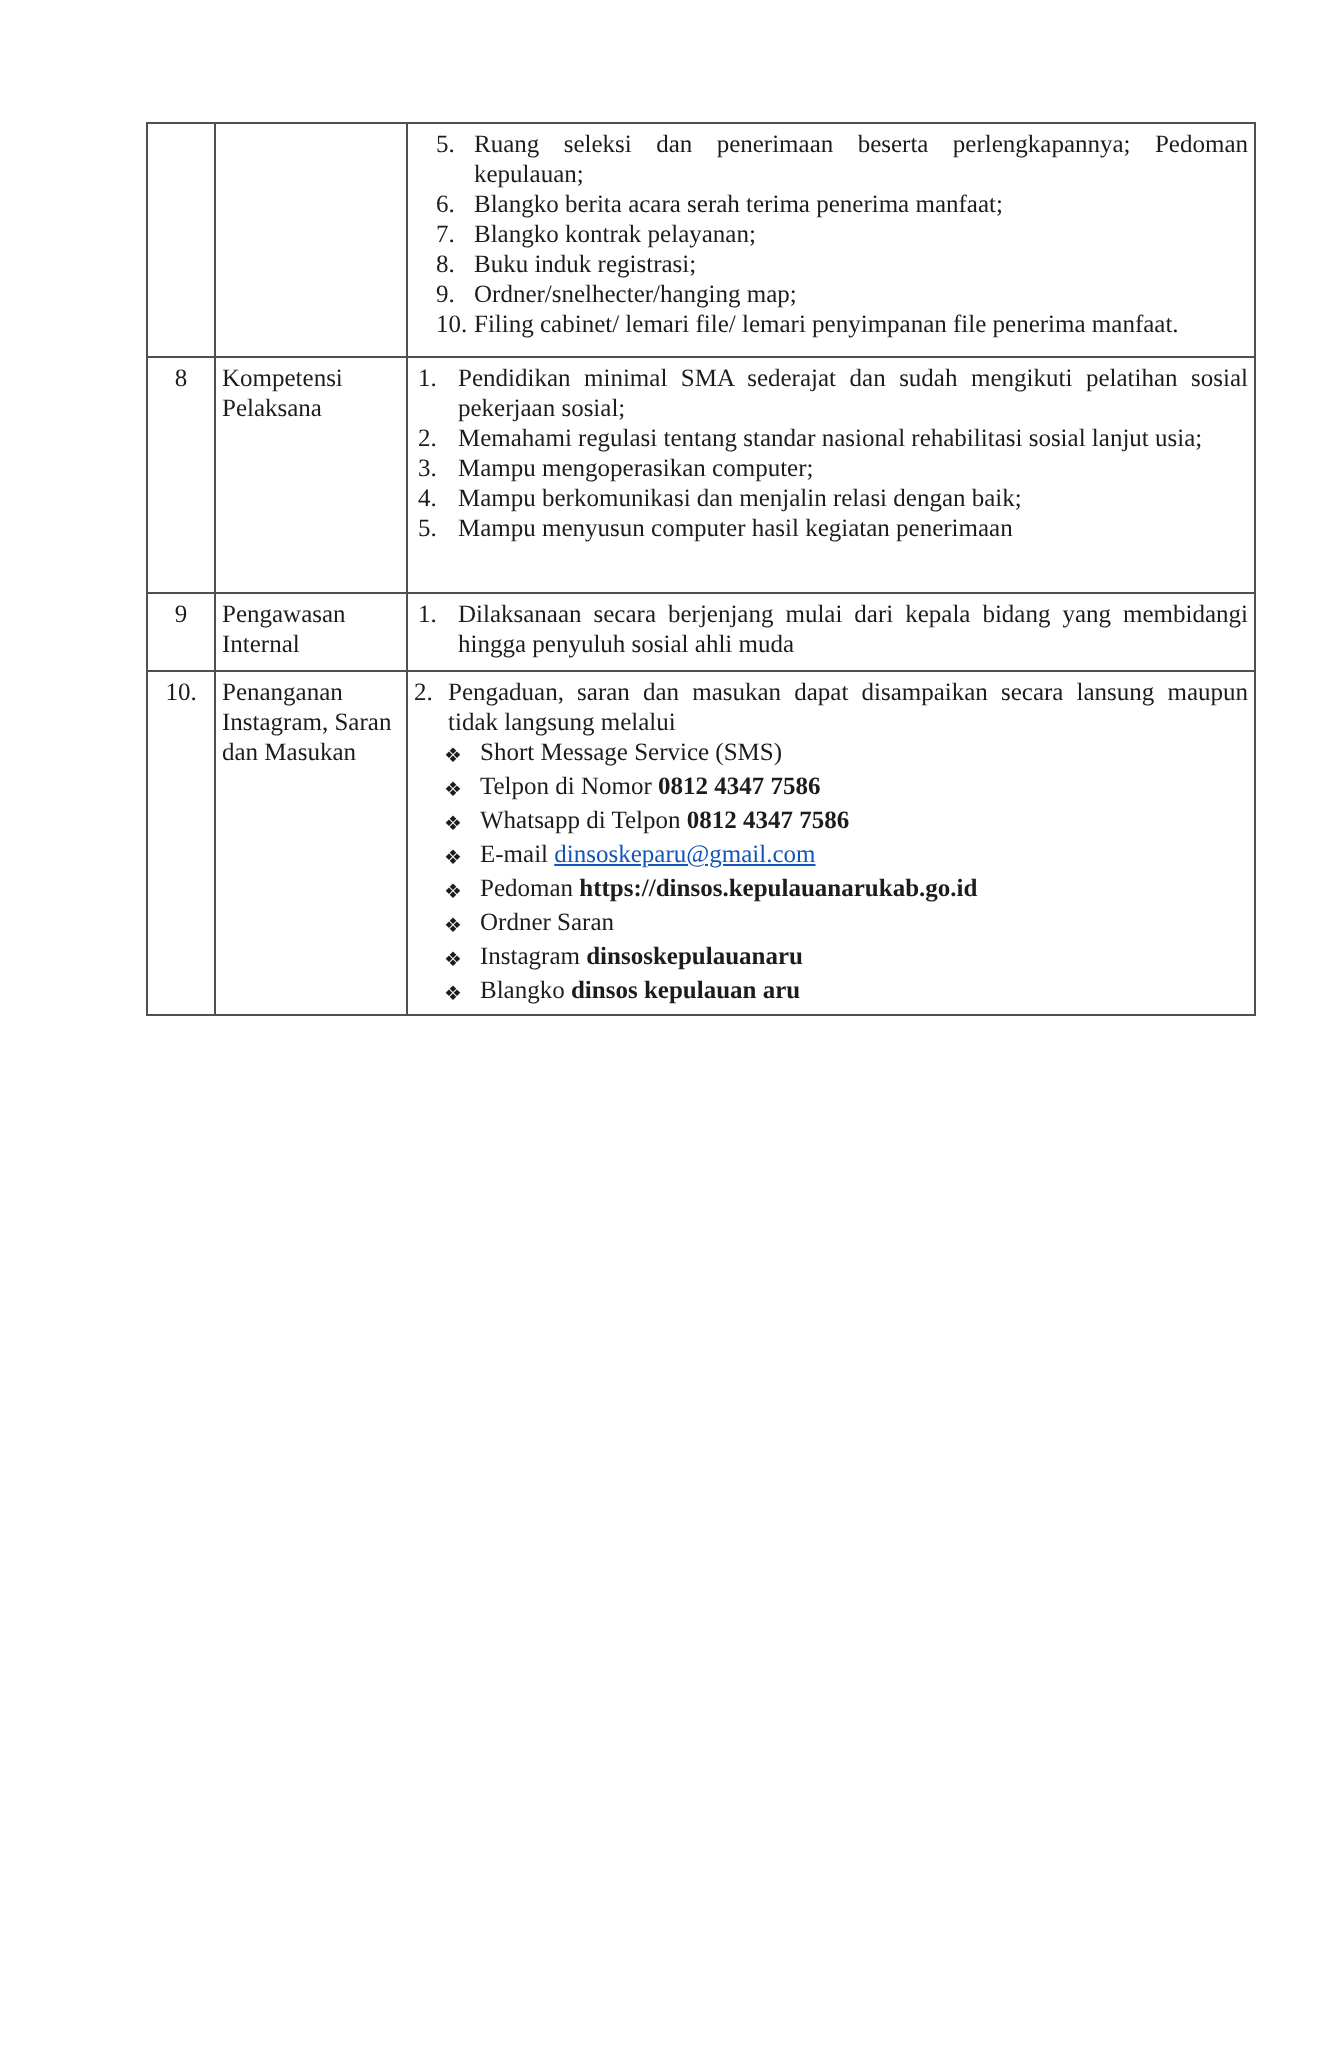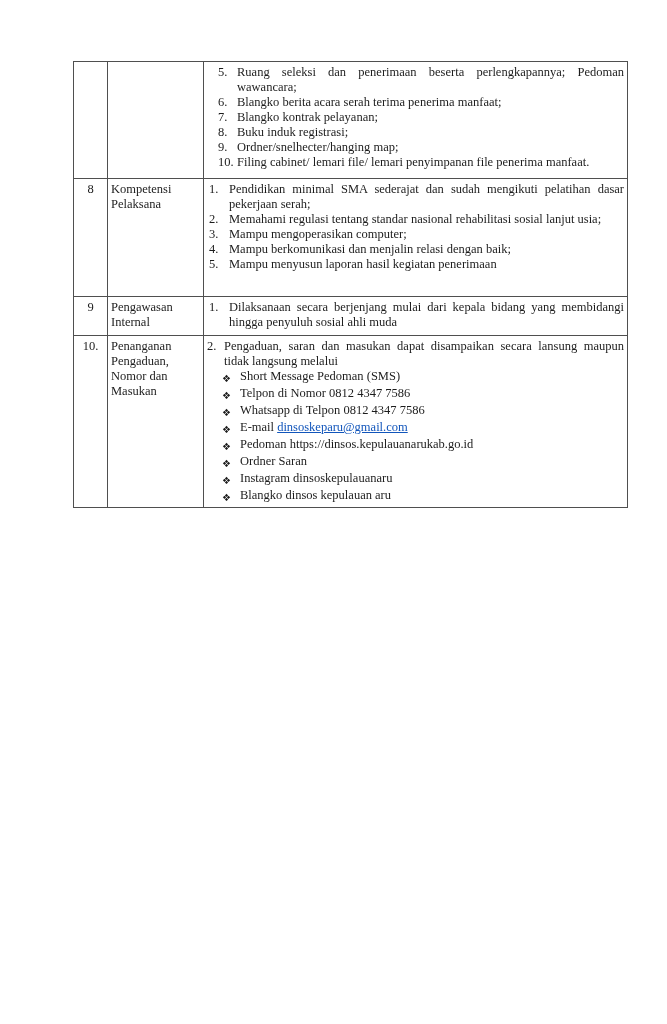--- a/index.html
+++ b/index.html
@@ -65,21 +65,21 @@
 
   .ch { display: flex; margin-left: 15px; }
   .ch-b {
     flex: none;
     width: 18px;
     font-family: "DejaVu Sans", sans-serif;
     font-size: 10px;
     padding-top: 2px;
   }
   .ch-t { flex: 1; }
-  .b { font-weight: normal; }
+  .b { font-weight: bold; }
   a.link {
     color: #1155bb;
     text-decoration: underline;
     cursor: pointer;
     margin-top: 34px;
   }
 </style>
 </head>
 <body>
 
@@ -91,21 +91,21 @@
       <col style="width:424px">
     </colgroup>
 
     <tbody>
         <tr class="h-cont">
       <td class="no"></td>
       <td class="label"></td>
       <td class="content ind-a">
         <div class="li">
           <span class="li-num">5.</span>
-          <span class="li-text">Ruang seleksi dan penerimaan beserta perlengkapannya; Pedoman wawancara;</span>
+          <span class="li-text">Ruang seleksi dan penerimaan beserta perlengkapannya; Pedoman kepulauan;</span>
         </div>
         <div class="li">
           <span class="li-num">6.</span>
           <span class="li-text">Blangko berita acara serah terima penerima manfaat;</span>
         </div>
         <div class="li">
           <span class="li-num">7.</span>
           <span class="li-text">Blangko kontrak pelayanan;</span>
         </div>
         <div class="li">
@@ -122,64 +122,64 @@
         </div>
       </td>
     </tr>
 
     <tr class="h-r8">
       <td class="no">8</td>
       <td class="label">Kompetensi Pelaksana</td>
       <td class="content ind-b">
         <div class="li">
           <span class="li-num">1.</span>
-          <span class="li-text">Pendidikan minimal SMA sederajat dan sudah mengikuti pelatihan dasar pekerjaan serah;</span>
+          <span class="li-text">Pendidikan minimal SMA sederajat dan sudah mengikuti pelatihan sosial pekerjaan sosial;</span>
         </div>
         <div class="li">
           <span class="li-num">2.</span>
           <span class="li-text">Memahami regulasi tentang standar nasional rehabilitasi sosial lanjut usia;</span>
         </div>
         <div class="li">
           <span class="li-num">3.</span>
           <span class="li-text">Mampu mengoperasikan computer;</span>
         </div>
         <div class="li">
           <span class="li-num">4.</span>
           <span class="li-text">Mampu berkomunikasi dan menjalin relasi dengan baik;</span>
         </div>
         <div class="li">
           <span class="li-num">5.</span>
-          <span class="li-text">Mampu menyusun laporan hasil kegiatan penerimaan</span>
+          <span class="li-text">Mampu menyusun computer hasil kegiatan penerimaan</span>
         </div>
       </td>
     </tr>
 
     <tr class="h-r9">
       <td class="no">9</td>
       <td class="label">Pengawasan Internal</td>
       <td class="content ind-b">
         <div class="li">
           <span class="li-num">1.</span>
           <span class="li-text">Dilaksanaan secara berjenjang mulai dari kepala bidang yang membidangi hingga penyuluh sosial ahli muda</span>
         </div>
       </td>
     </tr>
 
     <tr class="h-r10">
       <td class="no">10.</td>
-      <td class="label">Penanganan Pengaduan, Nomor dan Masukan</td>
+      <td class="label">Penanganan Instagram, Saran dan Masukan</td>
       <td class="content ind-c">
         <div class="li">
           <span class="li-num">2.</span>
           <span class="li-text">Pengaduan, saran dan masukan dapat disampaikan secara lansung maupun tidak langsung melalui</span>
         </div>
 
         <div class="ch">
           <span class="ch-b">❖</span>
-          <span class="ch-t">Short Message Pedoman (SMS)</span>
+          <span class="ch-t">Short Message Service (SMS)</span>
         </div>
         <div class="ch">
           <span class="ch-b">❖</span>
           <span class="ch-t"><span>Telpon di Nomor </span><span class="b">0812 4347 7586</span></span>
         </div>
         <div class="ch">
           <span class="ch-b">❖</span>
           <span class="ch-t"><span>Whatsapp di Telpon </span><span class="b">0812 4347 7586</span></span>
         </div>
         <div class="ch">

